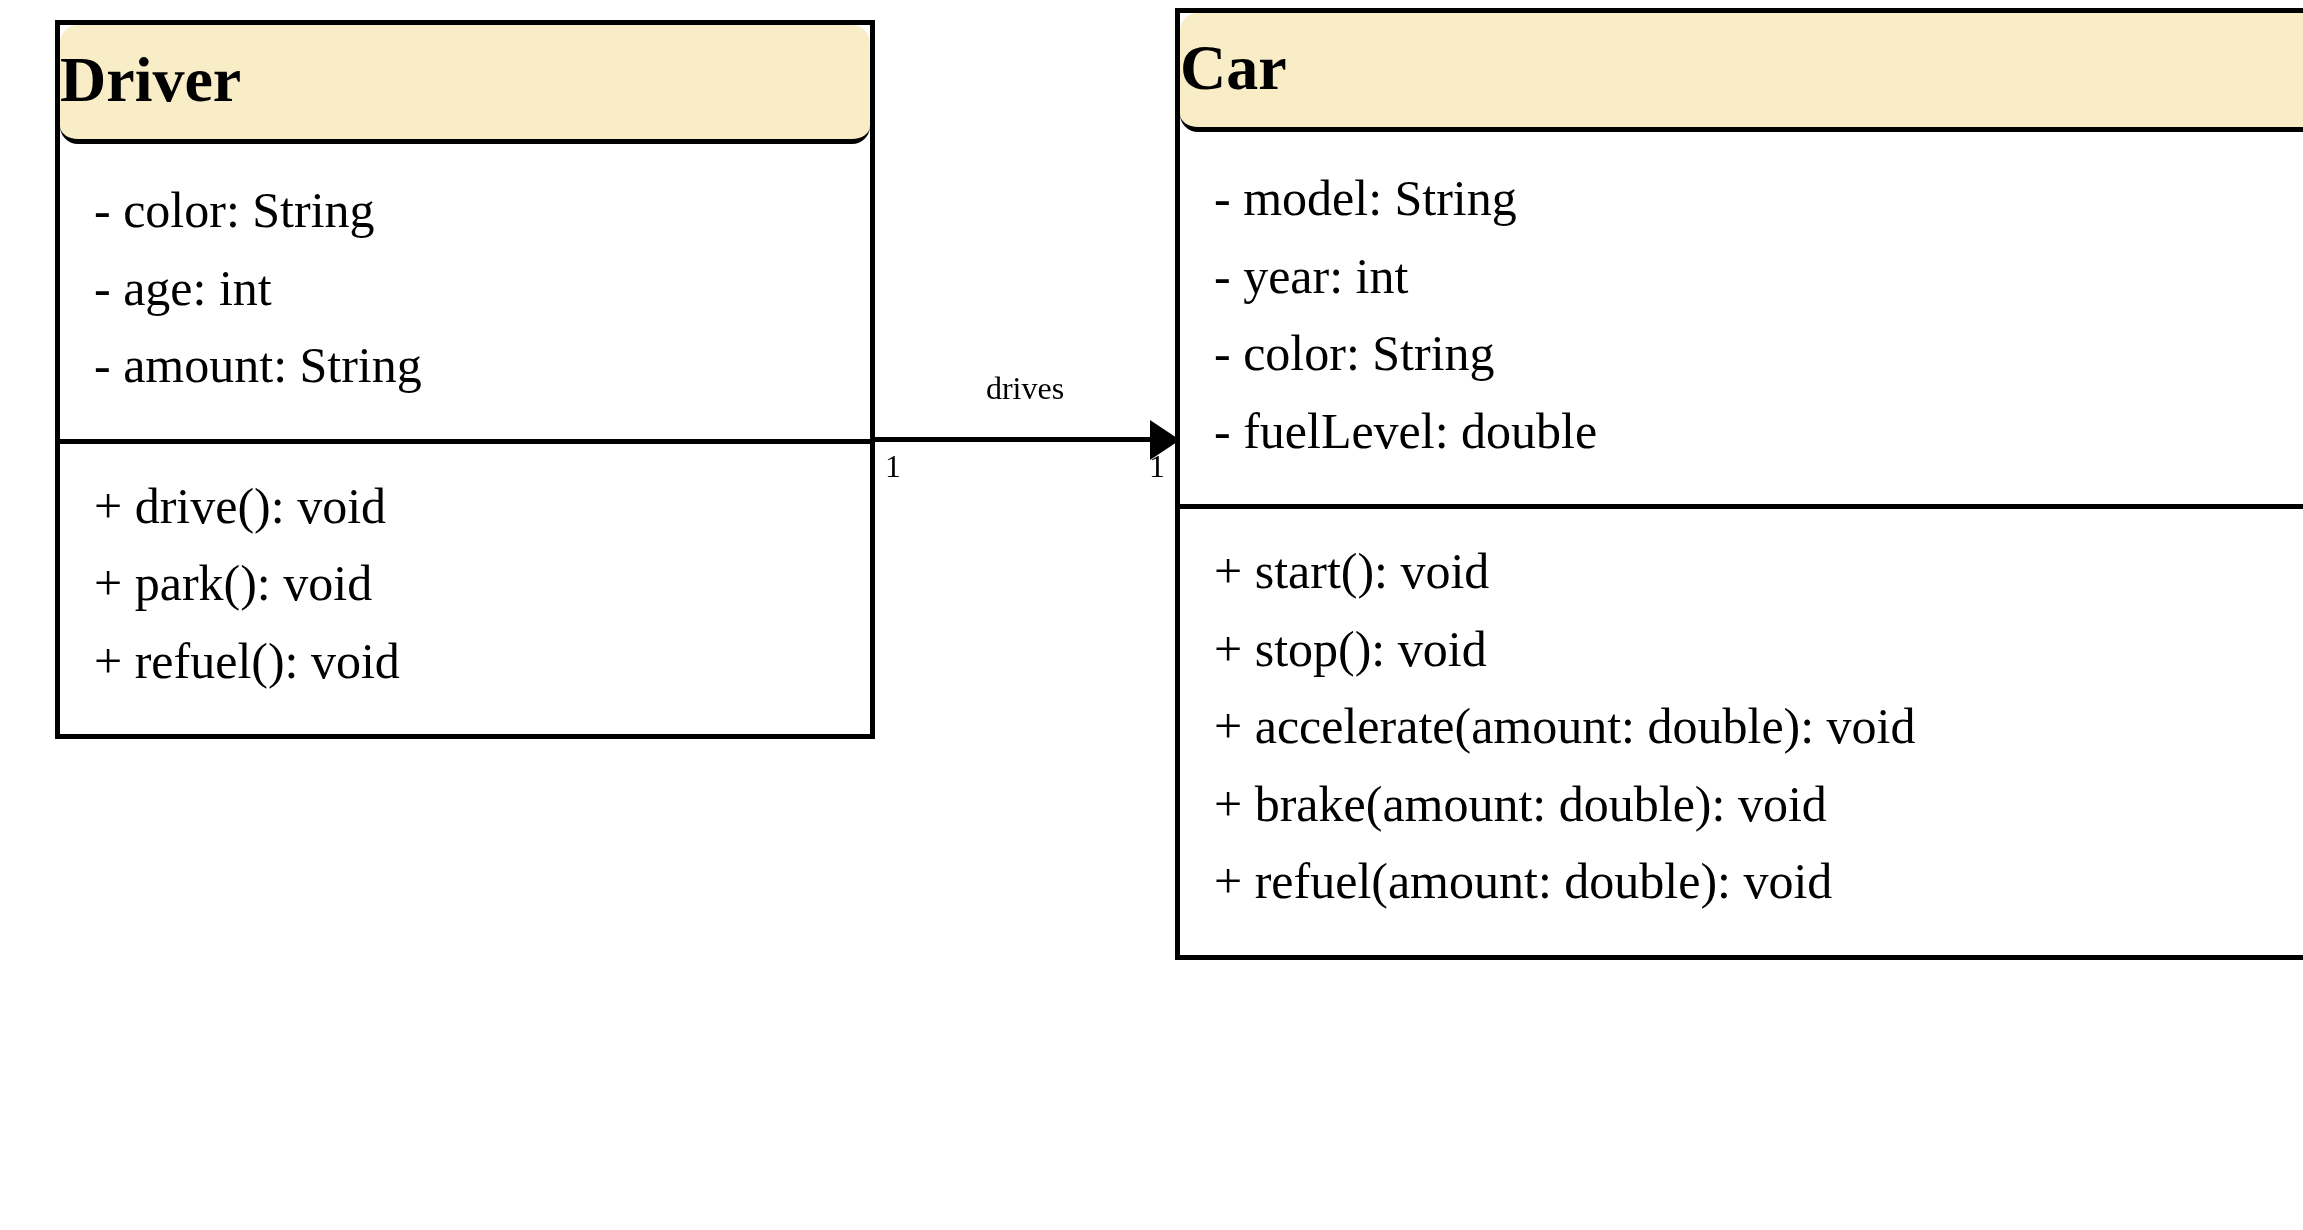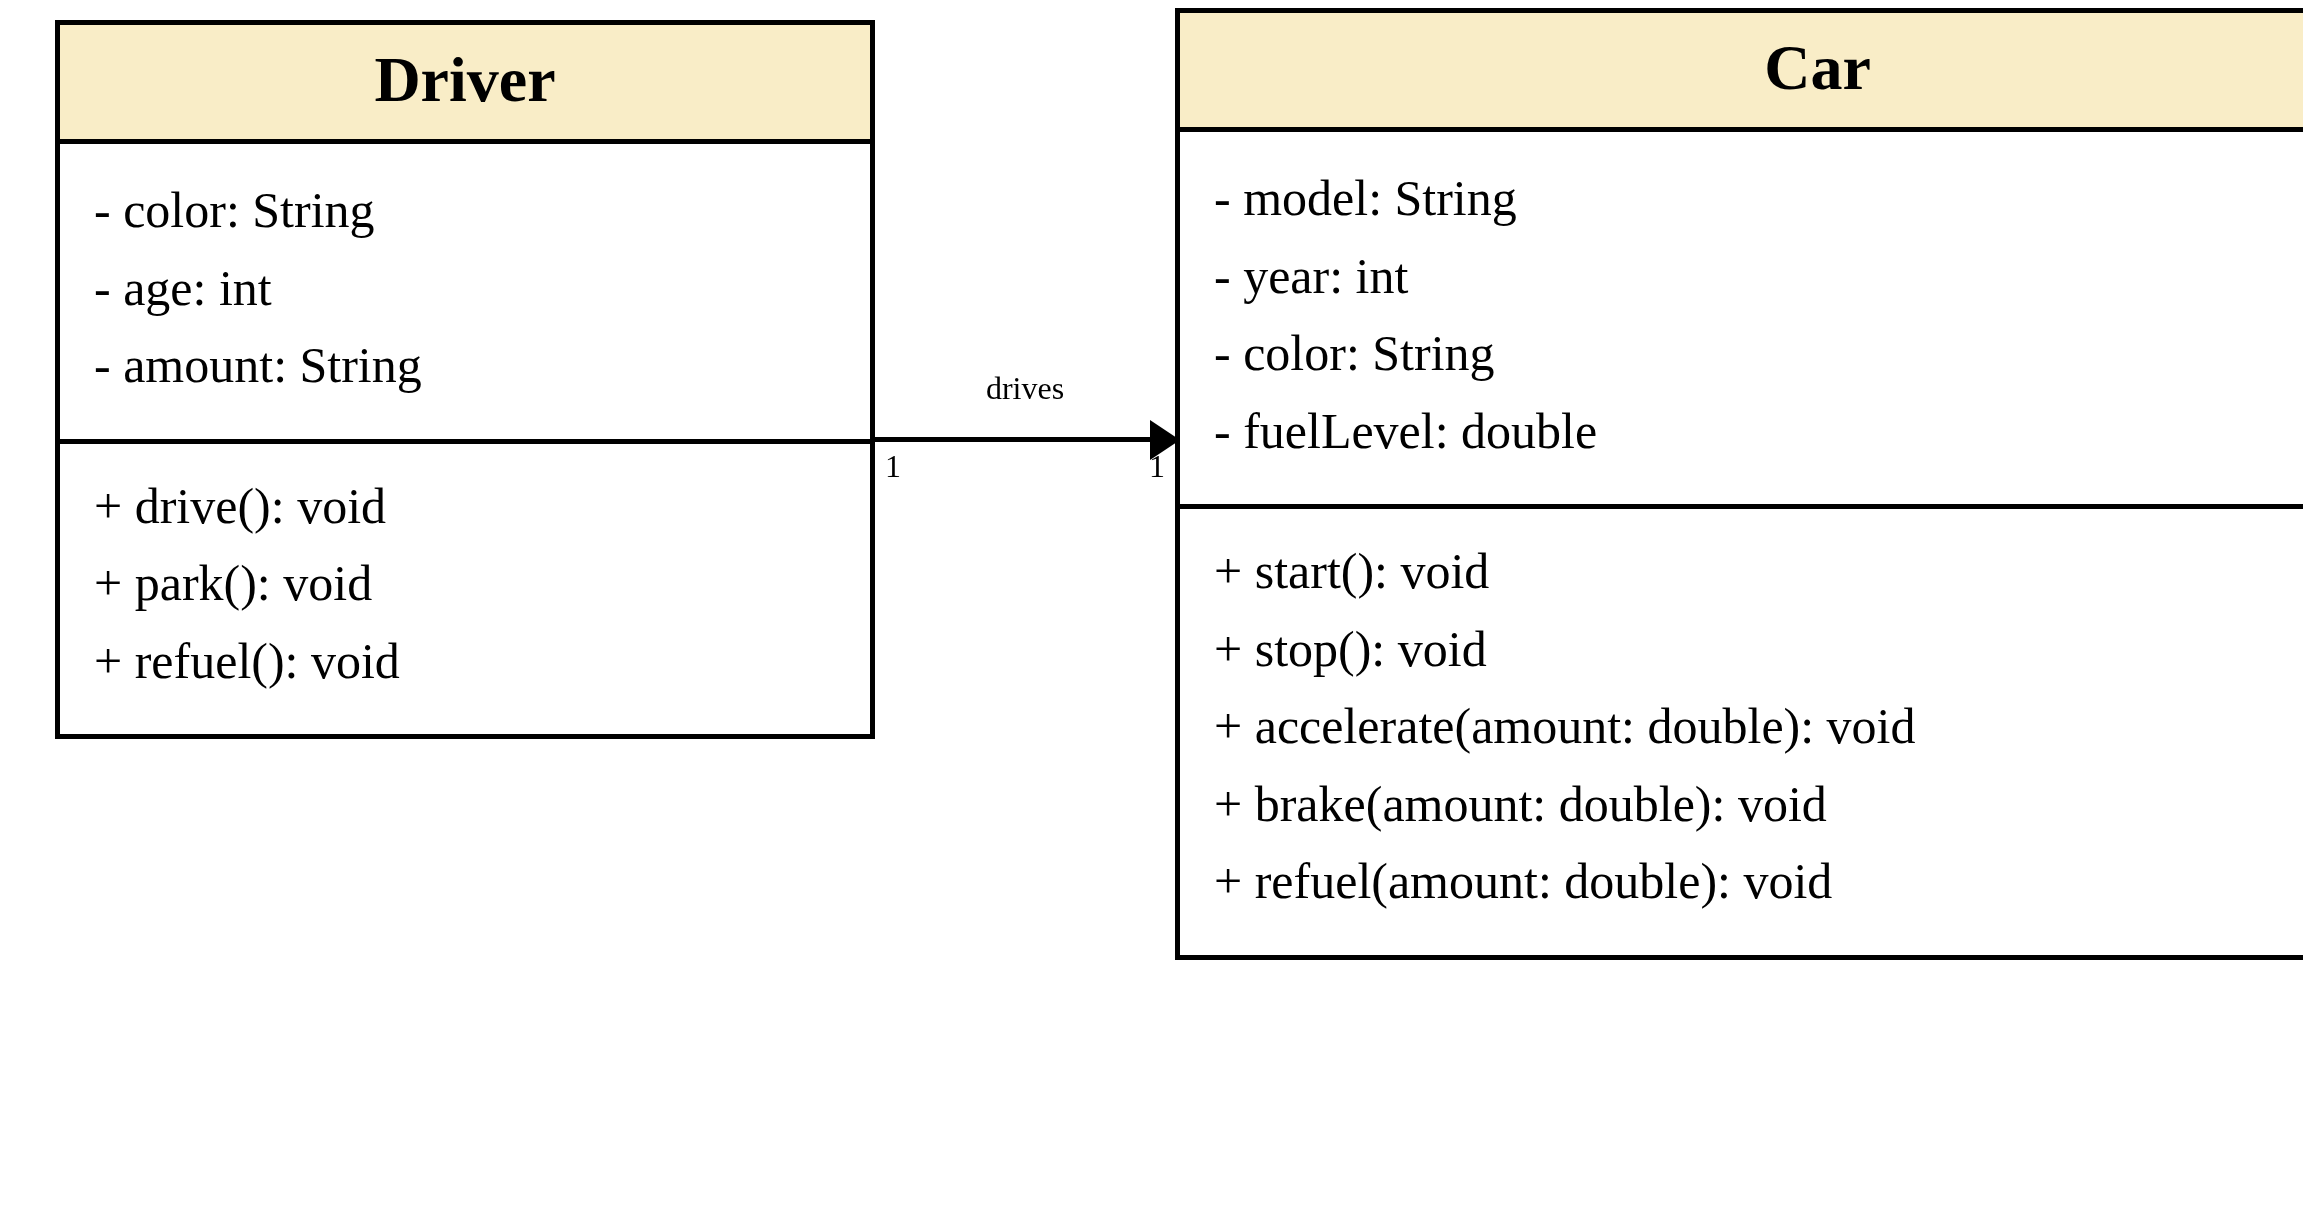--- a/index.html
+++ b/index.html
@@ -18,25 +18,26 @@
   }
   .class-box {
     position: absolute;
     border: 5px solid #000;
     background: #fff;
     box-sizing: border-box;
   }
   .class-title {
     background: #f9edc7;
     border-bottom: 5px solid #000;
-    text-align: center;
+    text-align: left;
     font-weight: bold;
     font-size: 64px;
     padding: 18px 0 22px 0;
     box-sizing: border-box;
+    border-radius: 18px;
   }
   .class-attrs {
     border-bottom: 5px solid #000;
     padding: 28px 34px 34px 34px;
     font-size: 50px;
     line-height: 1.55;
     box-sizing: border-box;
   }
   .class-methods {
     padding: 24px 34px 34px 34px;

